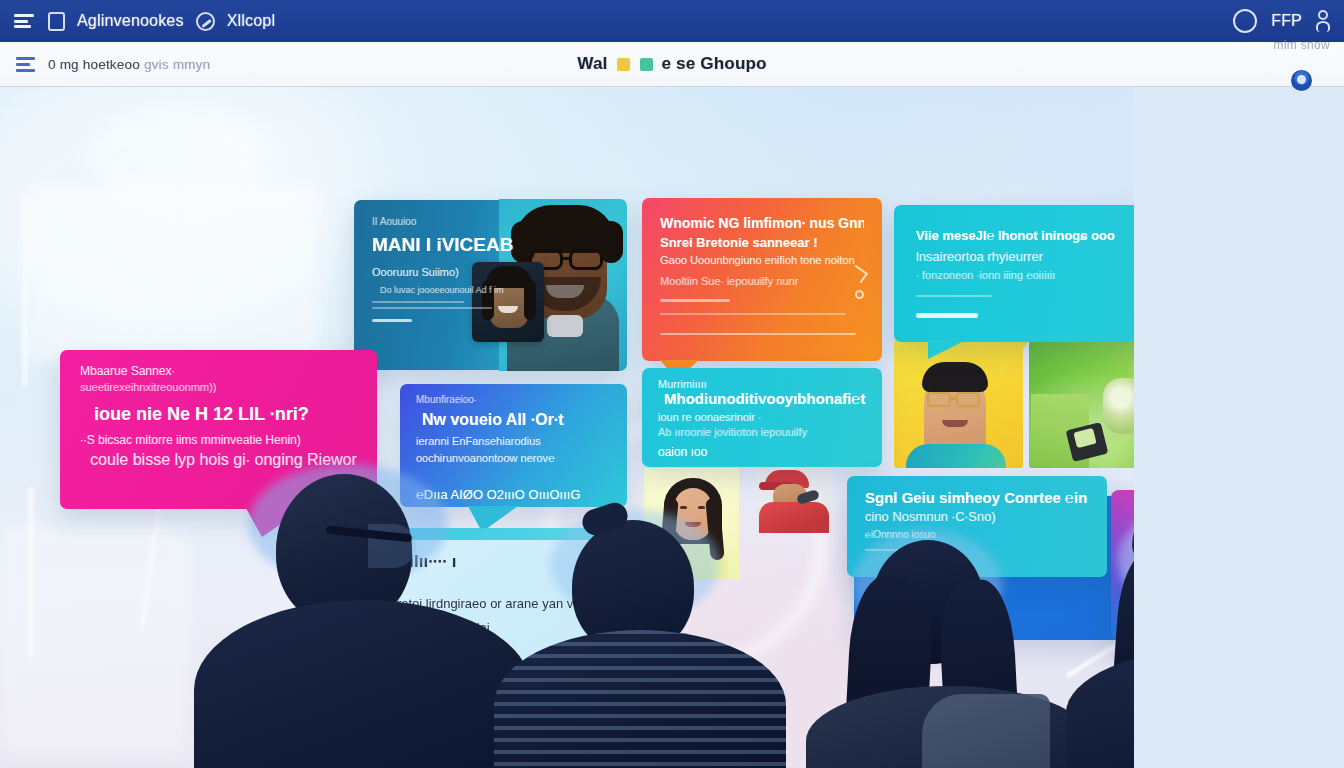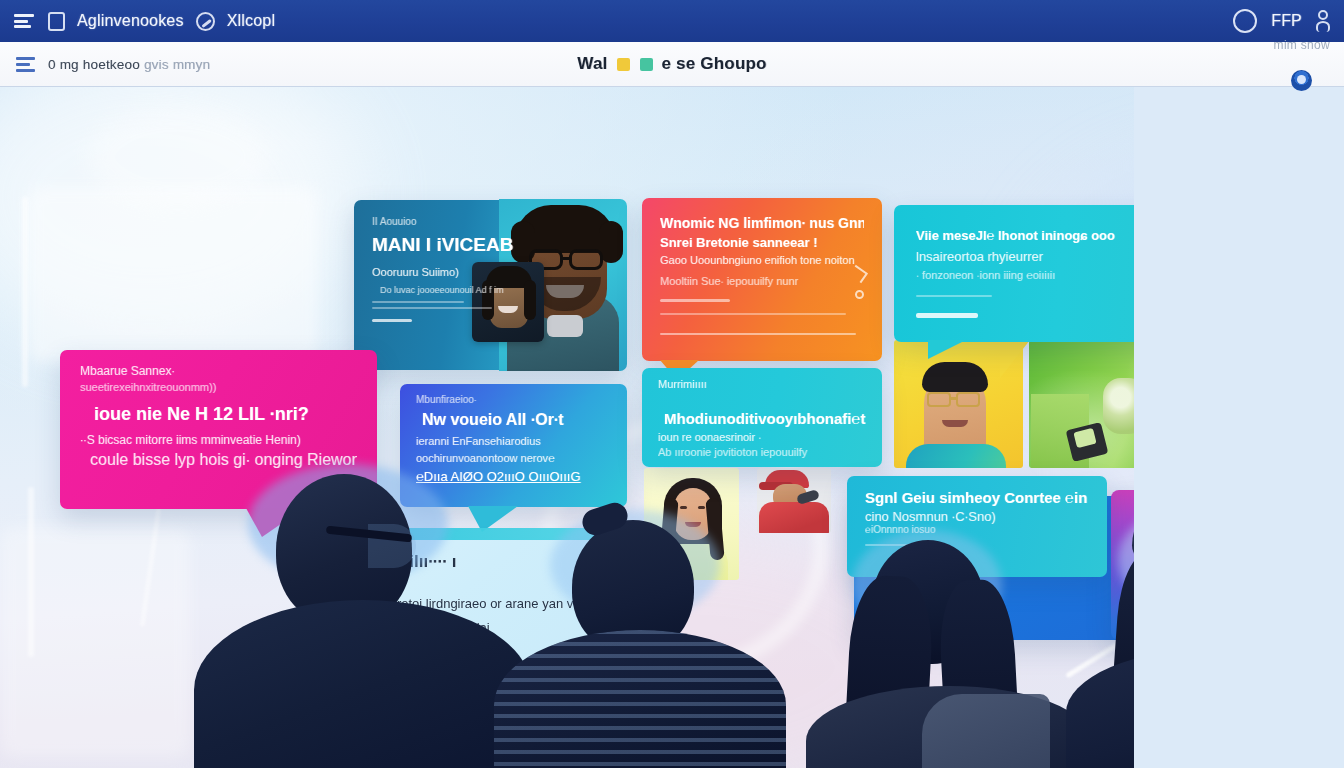--- a/index.html
+++ b/index.html
@@ -452,47 +452,47 @@
       </div>
     </div>
 
     <div class="card" id="card-gradient">
       <div class="tail"></div>
       <div class="inner" style="padding:8px 16px;">
         <span class="ln w3" style="font-size:10px;margin-top:2px;">Mbunfiraeioo∙</span>
         <span class="ln w" style="font-size:16px;font-weight:bold;margin-top:6px;margin-left:6px;">Nw voueio AlI ∙Or∙t</span>
         <span class="ln w2" style="font-size:11px;margin-top:6px;">ieranni EnFansehiarodius</span>
         <span class="ln w2" style="font-size:11px;margin-top:5px;">oochirunvoanontoow nerov℮</span>
-        <span class="ln w" style="font-size:13px;margin-top:5px;text-decoration:underline;">℮Dııa AIØO  O2ıııO OıııOıııG</span>
+        <span class="ln w" style="font-size:13px;margin-top:23px;">℮Dııa AIØO  O2ıııO OıııOıııG</span>
       </div>
     </div>
 
     <div class="card" id="card-cyan-mid">
       <div class="inner" style="padding:8px 16px;">
         <span class="ln w2" style="font-size:11px;margin-top:2px;">Murrimiıııı</span>
-        <span class="ln w" style="font-size:15px;font-weight:bold;margin-top:20px;margin-left:6px;">Mhodiunoditivooyıbhonafi℮t</span>
+        <span class="ln w" style="font-size:15px;font-weight:bold;margin-top:0;margin-left:6px;">Mhodiunoditivooyıbhonafi℮t</span>
         <span class="ln w2" style="font-size:11px;margin-top:4px;">ioun re oonaesrinoir ∙</span>
         <span class="ln w3" style="font-size:11px;margin-top:3px;">Ab ııroonie jovitioton iepouuilfy</span>
         <span class="ln w" style="font-size:12px;margin-top:7px;">oaion  ıoo</span>
       </div>
     </div>
 
     <div class="card" id="card-blue-big">
       <div class="inner" style="padding:10px 18px;">
         <span class="ln w2" style="font-size:12px;margin-top:84px;">NII℮ fOlilıı∙∙∙∙ ı</span>
       </div>
     </div>
 
     <div class="card" id="card-purple"></div>
 
     <div class="card" id="card-cyan-low">
       <div class="inner" style="padding:10px 18px;">
         <span class="ln w" style="font-size:15px;font-weight:bold;margin-top:3px;">Sgnl Geiu simheoy Conrtee ℮in</span>
         <span class="ln w2" style="font-size:13px;margin-top:3px;">cino Nosmnun ∙C∙Sno)</span>
-        <span class="ln w3" style="font-size:10px;">℮iOnnnno iosuo</span>
+        <span class="ln w3" style="font-size:10px;margin-top:5px;">℮iOnnnno iosuo</span>
         <span class="bar thin" style="width:62px;margin-top:9px;"></span>
       </div>
     </div>
 
     <div class="card" id="card-pale">
       <div class="capstrip"></div>
       <div class="tail"></div>
       <div class="inner" style="padding:10px 18px;">
         <span class="ln d" style="font-size:17px;font-weight:bold;margin-top:4px;">NII℮ fOlilıı∙∙∙∙ ı</span>
         <span class="ln d" style="font-size:13px;margin-top:24px;margin-left:6px;">Oxo ooretoi lirdngiraeo or  arane yan vcls</span>

